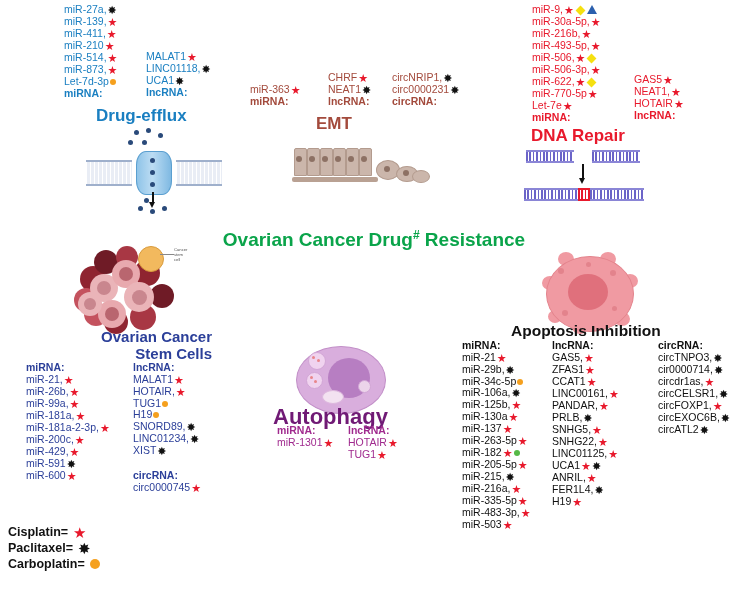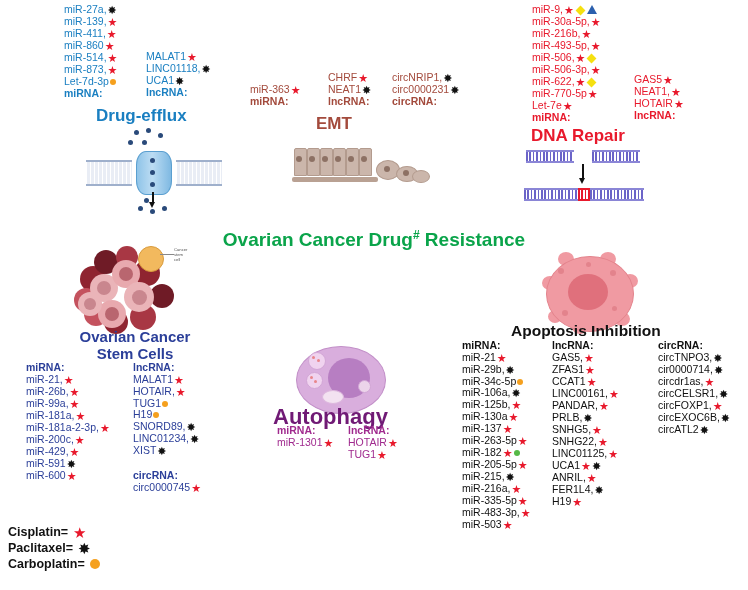--- a/index.html
+++ b/index.html
@@ -103,21 +103,21 @@
 
 <div class="abs" id="center-title">
   <br>
   <span>Ovarian Cancer Drug</span><sup>#</sup><span> Resistance</span>
 </div>
 
 <div class="abs rna-block" style="left: 64px; top: 4px; color: rgb(26, 127, 193);" id="block-drug-efflux-mirna">
     <div class="rna-item"><span>miR-27a,</span><span class="mk mk-burst">✸</span></div>
     <div class="rna-item"><span>miR-139,</span><span class="mk mk-star">★</span></div>
     <div class="rna-item"><span>miR-411,</span><span class="mk mk-star">★</span></div>
-    <div class="rna-item"><span>miR-860</span><span class="mk mk-star">★</span></div>
+    <div class="rna-item"><span>miR-210</span><span class="mk mk-star">★</span></div>
     <div class="rna-item"><span>miR-514,</span><span class="mk mk-star">★</span></div>
     <div class="rna-item"><span>miR-873,</span><span class="mk mk-star">★</span></div>
     <div class="rna-item"><span>Let-7d-3p</span><span class="mk mk-circle"></span></div>
     <div class="hdr">miRNA:</div>
   </div>
 <div class="abs rna-block" style="left: 146px; top: 51px; color: rgb(26, 127, 193);" id="block-drug-efflux-lncrna">
     <div class="rna-item"><span>MALAT1</span><span class="mk mk-star">★</span></div>
     <div class="rna-item"><span>LINC01118,</span><span class="mk mk-burst">✸</span></div>
     <div class="rna-item"><span>UCA1</span><span class="mk mk-burst">✸</span></div>
     <div class="hdr">lncRNA:</div>
@@ -235,21 +235,21 @@
 
   <div class="oc-cell" style="left:66px;top:2px;width:24px;height:24px;background:#f2b95e;border:1px solid #d99b3c;"></div>
   <div class="stem-line" style="left:88px;top:10px;width:14px;"></div>
   <div class="stem-label" style="left:102px;top:3px;">
     <span>Cancer</span><br>
     <span>stem</span><br>
     <span>cell</span>
   </div>
 </div>
 
-<div class="abs sec-title" style="left:58px;top:328px;font-size:15px;color:#2b3f99;text-align:center;width:154px;">
+<div class="abs sec-title" style="left:58px;top:328px;font-size:15px;color:#2b3f99;text-align:right;width:154px;">
   <span>Ovarian Cancer</span><br>
   <span>Stem Cells</span>
 </div>
 <div class="abs rna-block" style="left: 26px; top: 362px; color: rgb(43, 63, 153);" id="block-ocsc-mirna">
     <div class="hdr">miRNA:</div>
     <div class="rna-item"><span>miR-21,</span><span class="mk mk-star">★</span></div>
     <div class="rna-item"><span>miR-26b,</span><span class="mk mk-star">★</span></div>
     <div class="rna-item"><span>miR-99a,</span><span class="mk mk-star">★</span></div>
     <div class="rna-item"><span>miR-181a,</span><span class="mk mk-star">★</span></div>
     <div class="rna-item"><span>miR-181a-2-3p,</span><span class="mk mk-star">★</span></div>

